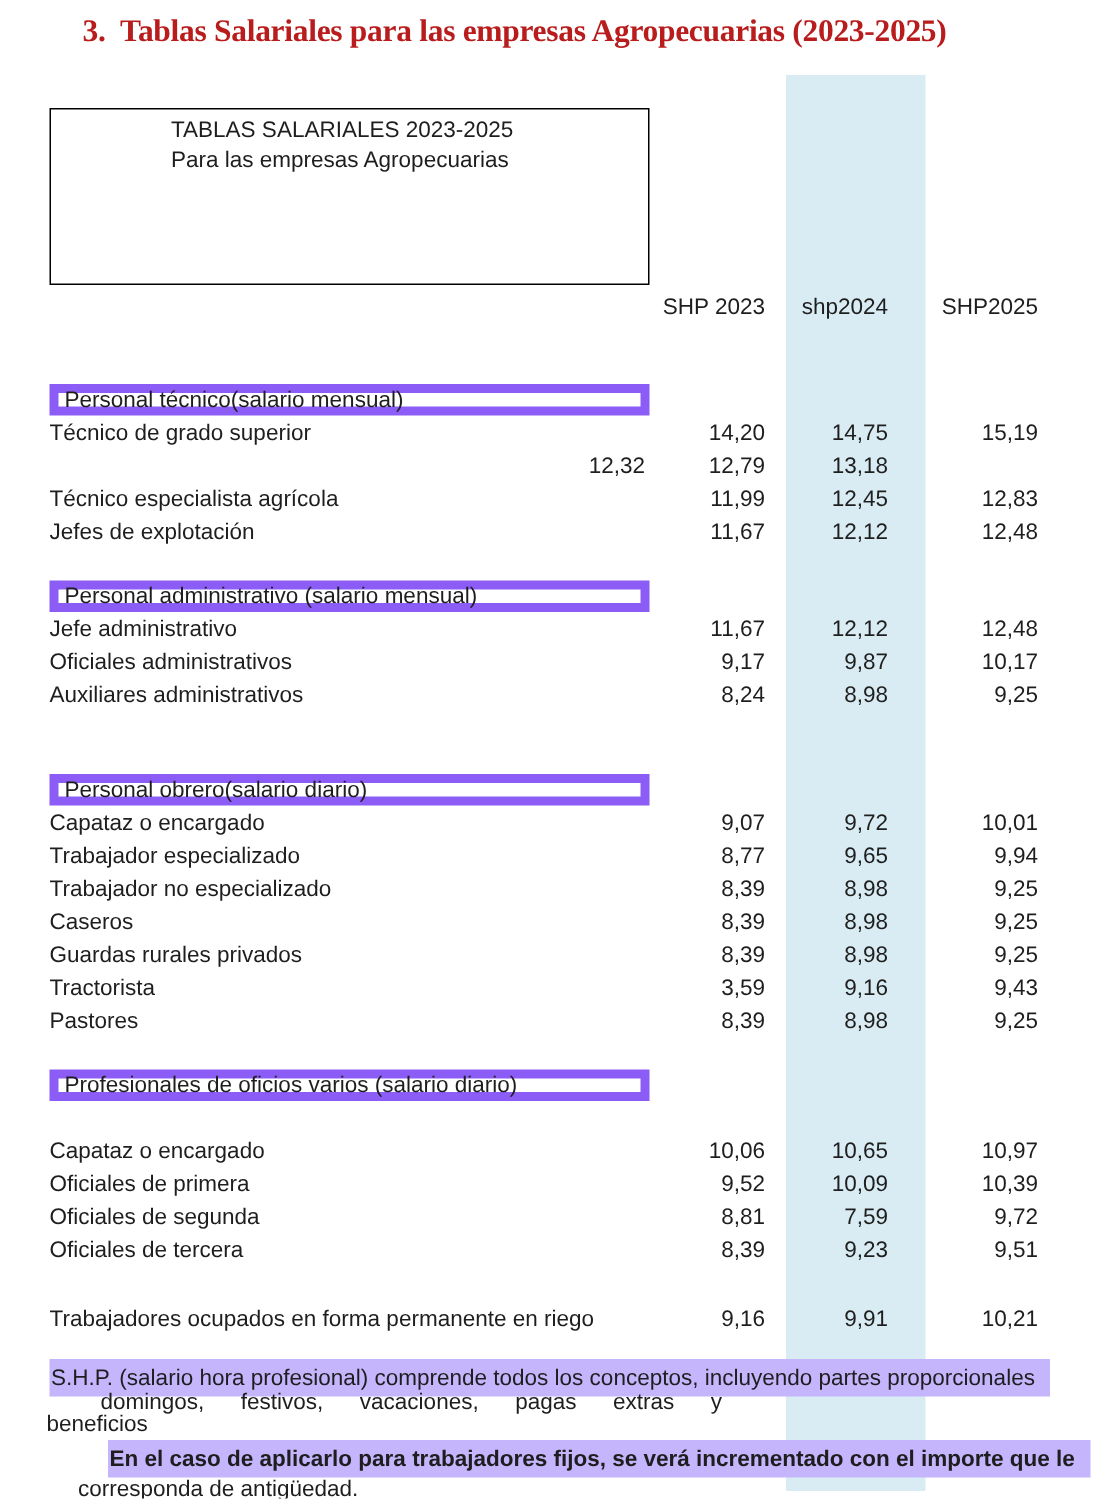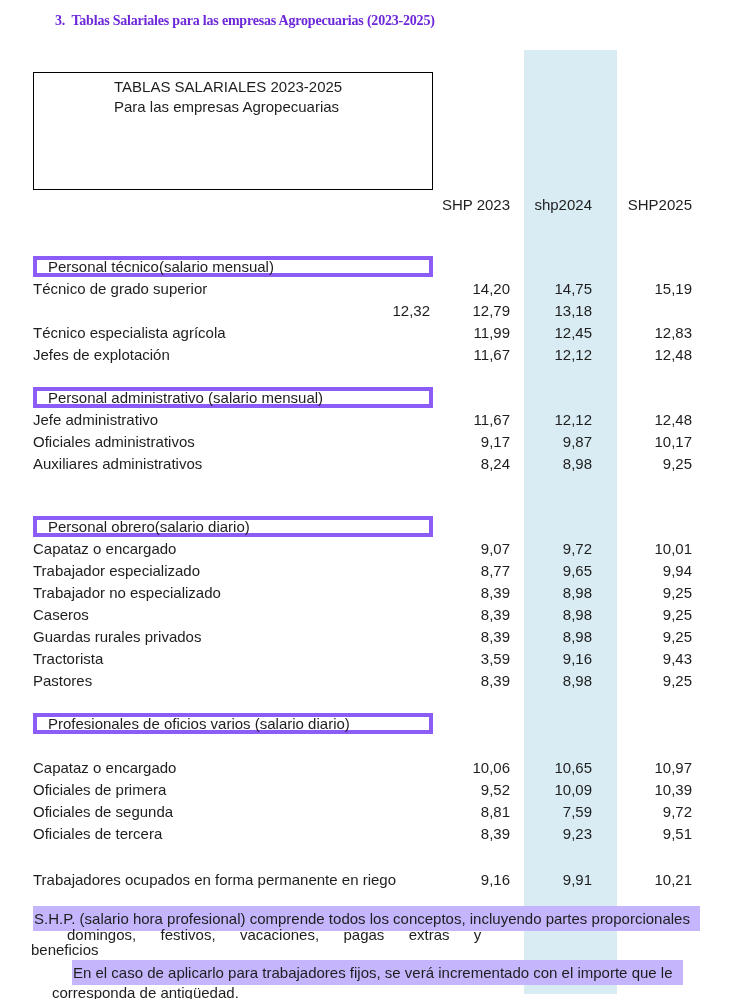--- a/index.html
+++ b/index.html
@@ -20,22 +20,22 @@
     background: #d9ecf3;
   }
   .content {
     position: relative; z-index: 1;
     height: 999px; overflow: hidden;
   }
   .title {
     margin: 8px 0 0 55px;
     font-family: "Liberation Serif", serif;
     font-weight: 700;
-    font-size: 14px; line-height: 25px;
-    color: #6d28d9;
+    font-size: 21px; line-height: 25px;
+    color: #b91c1c;
     white-space: pre;
     letter-spacing: -0.2px;
   }
   .headerbox {
     margin: 39px 0 0 33px;
     width: 400px; height: 118px;
     border: 1px solid #000;
     box-sizing: border-box;
     padding: 4px 8px 0 80px;
   }
@@ -53,34 +53,34 @@
     margin: 8px 0 0 33px;
     height: 14px; line-height: 14px;
   }
   .section { margin-left: 33px; }
   .sec-0 { margin-top: 44px; }
   .sec-1 { margin-top: 22px; }
   .sec-2 { margin-top: 42px; }
   .sec-3 { margin-top: 22px; }
   .secbox {
     width: 400px; height: 21px;
-    border: 4px solid #8b5cf6;
+    border: 6px solid #8b5cf6;
     box-sizing: border-box;
-    padding-left: 11px;
+    padding-left: 4px;
     display: flex; align-items: center;
     white-space: nowrap;
   }
   .standalone { margin: 24px 0 0 33px; }
   .footnotes { margin-left: 33px; }
   .fn { width: max-content; line-height: 15px; }
   .band { background: #c4b5fd; padding: 5px 10px 5px 1px; }
   .fn-0 { margin-top: 16px; }
   .fn-1 { margin-top: -4px; margin-left: 34px; white-space: pre; word-spacing: 8px; }
   .fn-2 { margin-top: 0; margin-left: -2px; }
-  .fn-3 { margin-top: 3px; margin-left: 39px; }
+  .fn-3 { margin-top: 3px; margin-left: 39px; font-weight: bold; }
   .fn-4 { margin-top: 0; margin-left: 19px; }
 </style>
 </head>
 <body>
 
 <div class="page">
   <div class="stripe" style="background: rgb(217, 236, 243);"></div>
   <div class="content">
 
     <div class="title">3.  Tablas Salariales para las empresas Agropecuarias (2023-2025)</div>

